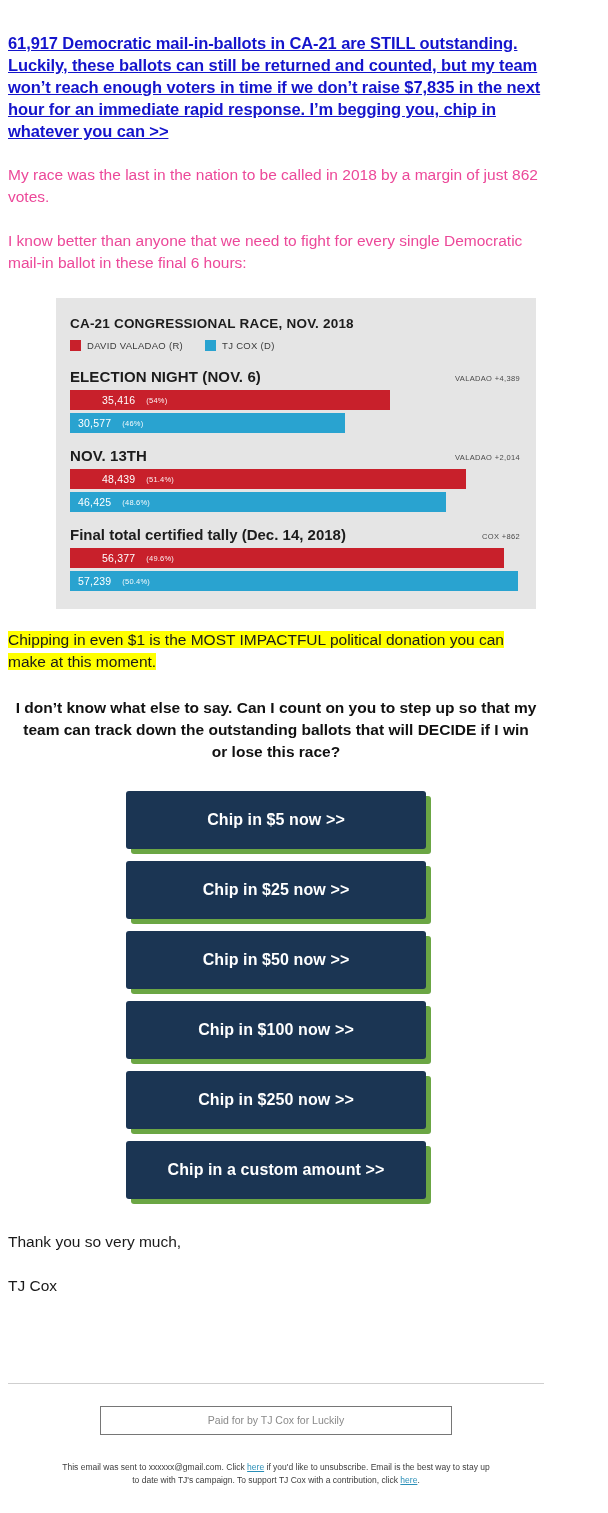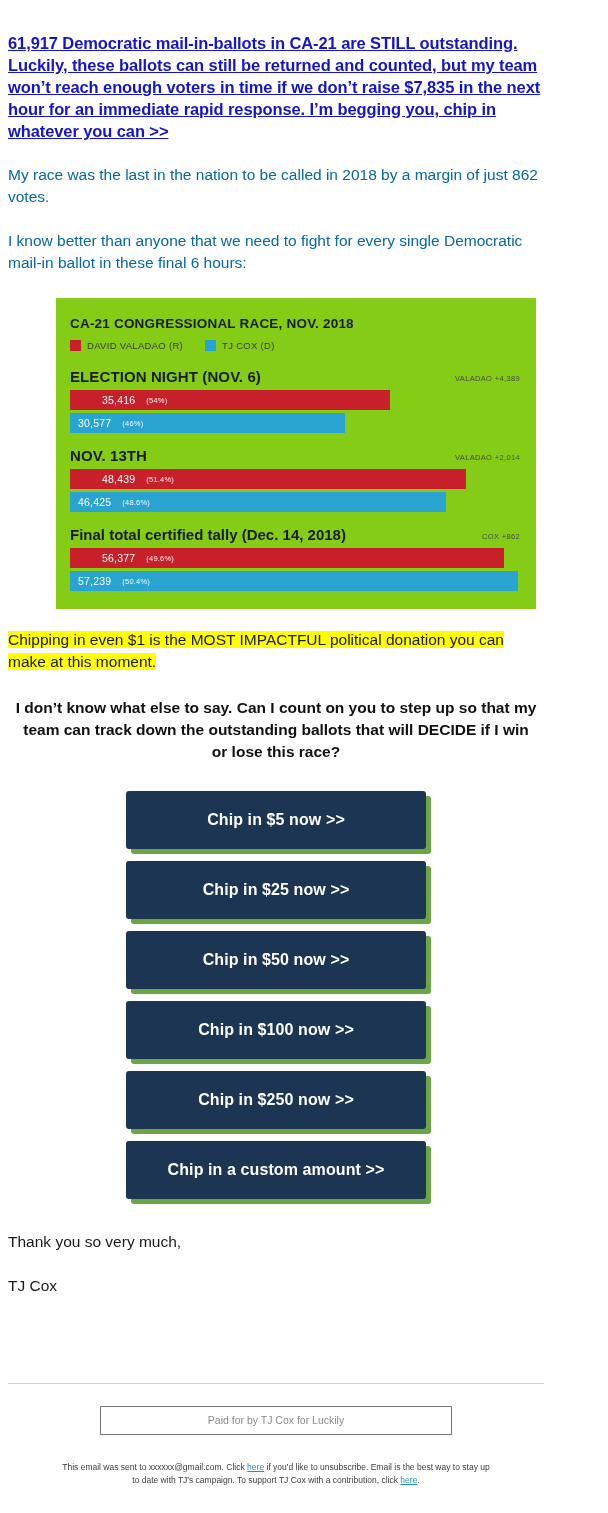--- a/index.html
+++ b/index.html
@@ -38,33 +38,33 @@
     cursor: pointer;
     letter-spacing: -0.1px;
   }
 
   
   .para {
     margin: 0;
     padding: 22px 0 0 0;
     font-size: 15.5px;
     line-height: 22px;
-    color: #0369a1;
+    color: #ec4899;
   }
 
   
   .chart-outer {
     padding: 24px 0 0 0;
     display: flex;
     justify-content: flex-start;
   }
   .chart {
     width: 480px;
     margin-left: 56px;
-    background: #84cc16;
+    background: #e5e5e5;
     padding: 18px 16px 18px 14px;
     box-sizing: border-box;
   }
   .chart-title {
     font-size: 13.5px;
     font-weight: bold;
     letter-spacing: 0.2px;
     color: #1c1c1c;
     margin: 0 0 9px 0;
   }

